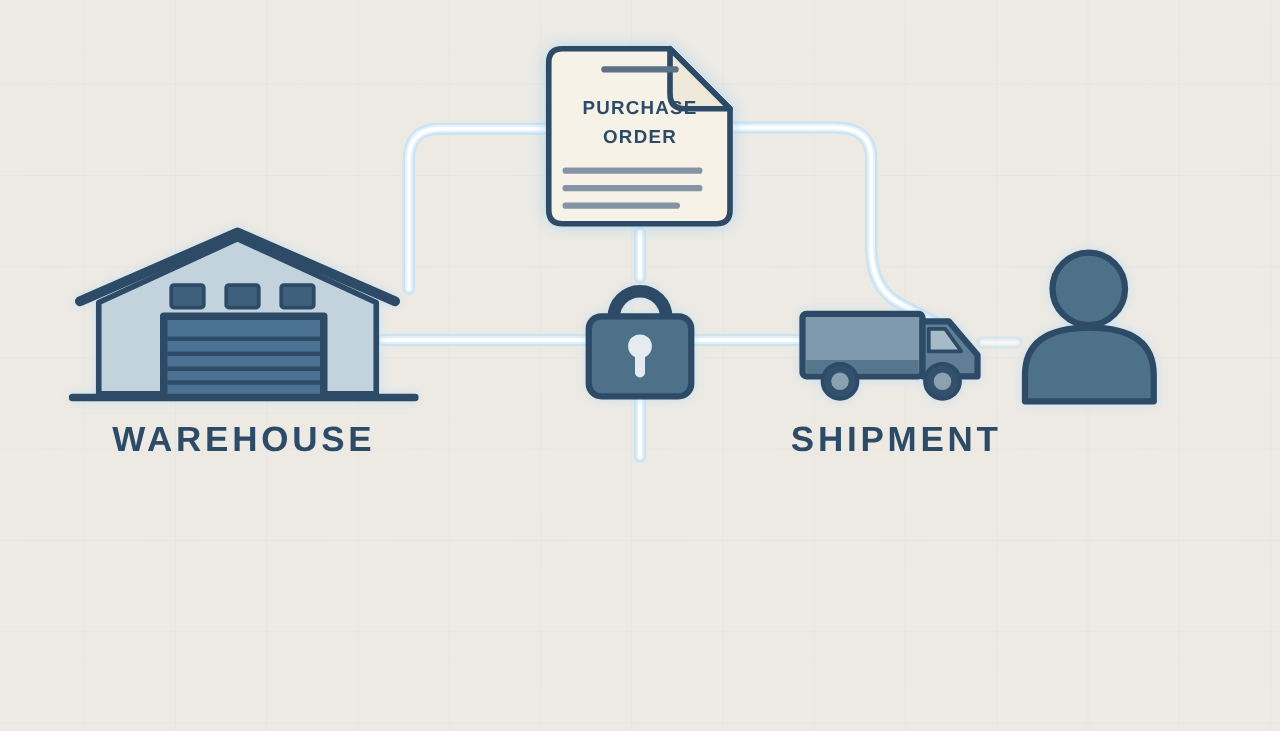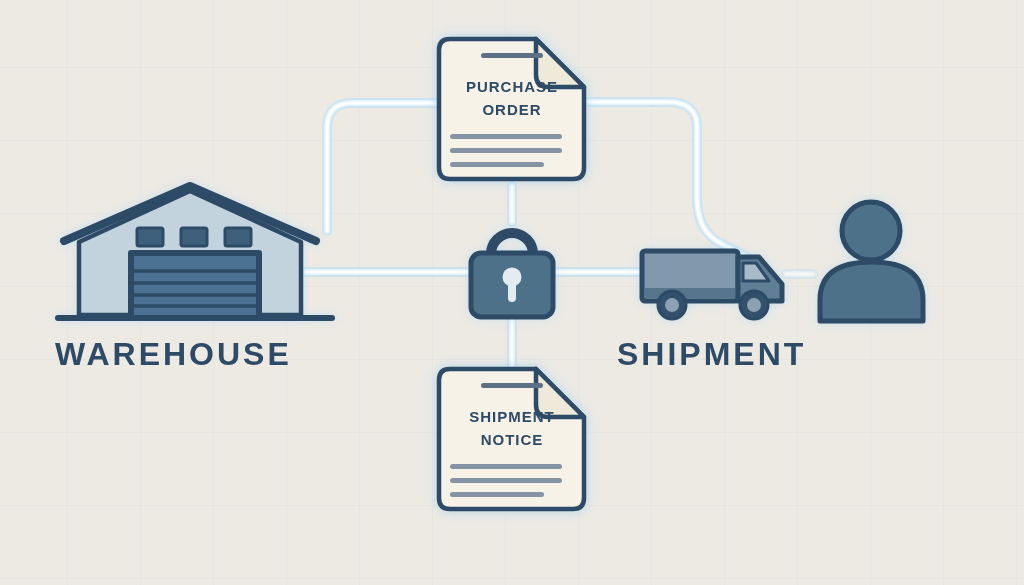--- a/index.html
+++ b/index.html
@@ -27,22 +27,22 @@
   .doc{width:158px;height:150px;}
   .doc-topline{position:absolute;top:19px;left:50%;transform:translateX(-50%);
     width:62px;height:5px;border-radius:3px;background:#5c7186;}
   .doc-title{position:absolute;top:42px;left:0;right:0;padding:0 20px;
     text-align:center;font-weight:700;font-size:15px;line-height:1.5;
     letter-spacing:1px;color:#2d4a66;}
   .doc-lines{position:absolute;top:100px;left:17px;display:flex;
     flex-direction:column;gap:9px;}
   .doc-lines i{display:block;width:112px;height:5px;border-radius:3px;background:#8494a4;}
   .doc-lines i.short{width:94px;}
-  .node-label{position:absolute;top:336px;text-align:left;
-    font-size:32px;font-weight:700;letter-spacing:3px;color:#2d4a66;}
+  .node-label{position:absolute;top:336px;text-align:center;
+    font-size:28px;font-weight:700;letter-spacing:3px;color:#2d4a66;}
 </style>
 </head>
 <body>
 
 <div class="canvas">
 
   <svg class="layer" width="1024" height="585" viewBox="0 0 1024 585">
     <g class="conn">
       <path class="glow" d="M450,103 H352 Q327,103 327,128 V231"></path>
       <path class="mid" d="M450,103 H352 Q327,103 327,128 V231"></path>
@@ -130,30 +130,17 @@
     </svg>
   </div>
 
   <div class="node icon-glow" style="left:812px;top:196px;">
     <svg width="120" height="128" viewBox="0 0 120 128">
       <circle cx="59" cy="35" r="29" fill="#4d7189" stroke="#2d4a66" stroke-width="5"></circle>
       <path d="M8,125 V104 Q8,66 59.5,66 Q111,66 111,104 V125 Z" fill="#4d7189" stroke="#2d4a66" stroke-width="5" stroke-linejoin="round"></path>
     </svg>
   </div>
 
-  <div class="node doc" style="left:433px;top:364px;">
-    <svg width="158" height="150" viewBox="0 0 158 150">
-      <path d="M17,5 H103 L151,53 V134 Q151,145 140,145 H17 Q6,145 6,134 V16 Q6,5 17,5 Z" fill="#f6f2e8" stroke="#2d4a66" stroke-width="4.5" stroke-linejoin="round"></path>
-      <path d="M103,5 V41 Q103,53 115,53 H151 Z" fill="#efe9da" stroke="#2d4a66" stroke-width="4.5" stroke-linejoin="round"></path>
-    </svg>
-    <div class="doc-topline"></div>
-    <div class="doc-title">SHIPMENT NOTICE</div>
-    <div class="doc-lines">
-      <i></i>
-      <i></i>
-      <i class="short"></i>
-    </div>
-  </div>
 
   <div class="node-label" style="left:55px;width:280px;">WAREHOUSE</div>
   <div class="node-label" style="left:617px;width:200px;">SHIPMENT</div>
 
 </div>
 
 </body></html>

